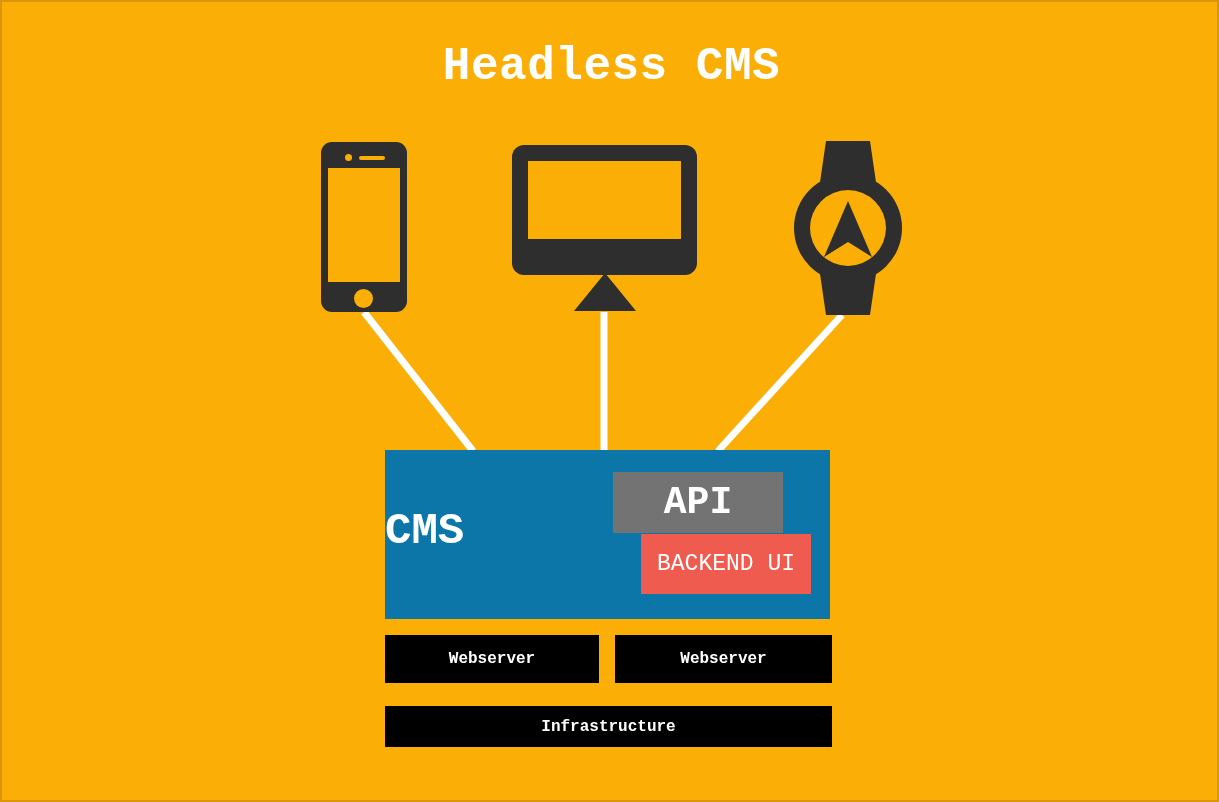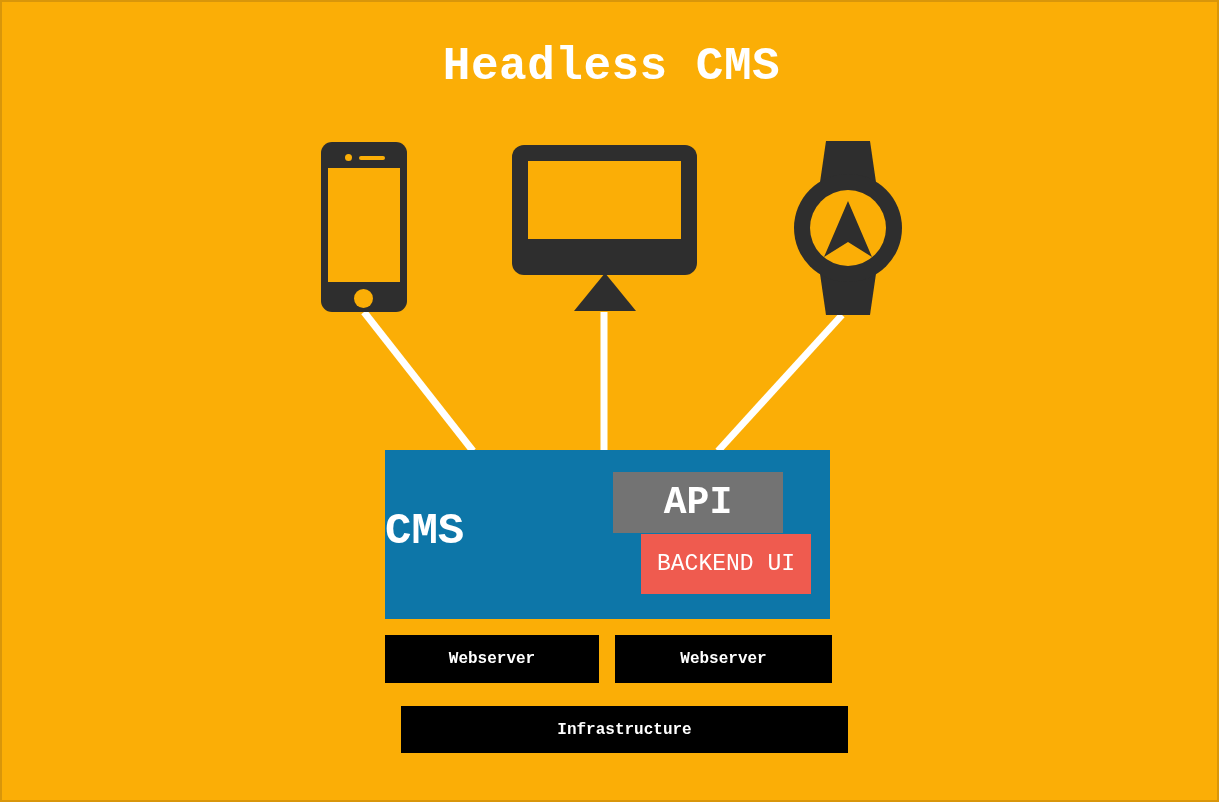--- a/index.html
+++ b/index.html
@@ -160,21 +160,21 @@
     background: #000000;
     display: flex;
     align-items: center;
     justify-content: center;
     color: #ffffff;
     font-size: 16px;
     font-weight: bold;
   }
   #webserver-box { left: 383px; top: 633px; width: 214px; height: 48px; }
   #database-box  { left: 613px; top: 633px; width: 217px; height: 48px; }
-  #infrastructure-box { left: 383px; top: 704px; width: 447px; height: 47px; margin-left: 16px; }
+  #infrastructure-box { left: 383px; top: 704px; width: 447px; height: 41px; }
 </style>
 </head>
 <body>
 
 <div id="canvas">
 
   <div id="title">Headless CMS</div>
 
   <svg id="links" viewBox="0 0 1219 802" preserveAspectRatio="none">
     <line x1="362" y1="310" x2="471" y2="449" stroke="#ffffff" stroke-width="7"></line>

